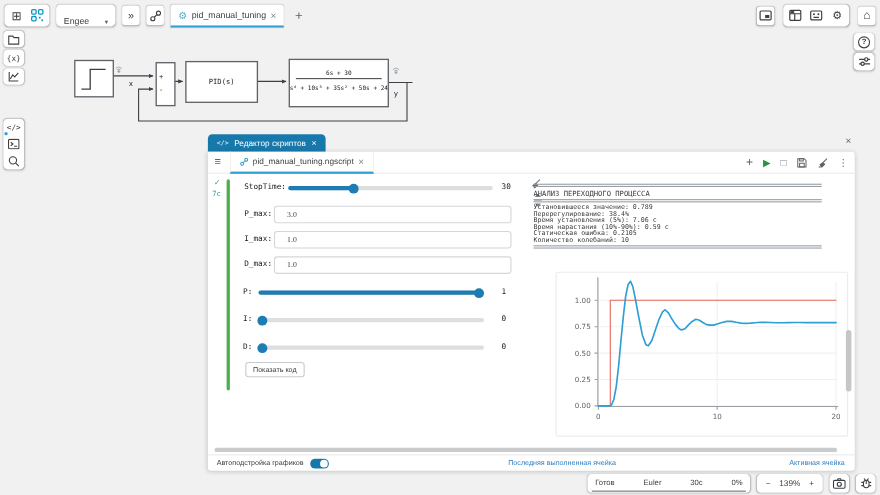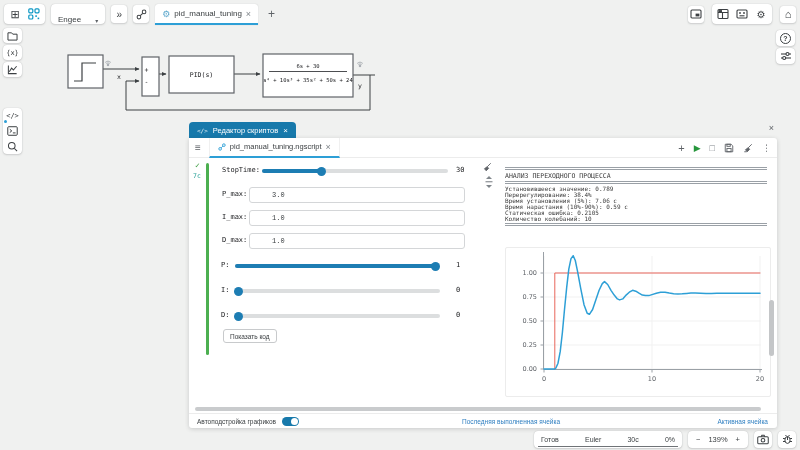--- a/index.html
+++ b/index.html
@@ -40,23 +40,23 @@
   .file-tab{height:20px;display:flex;align-items:center;gap:4px;padding:0 8px;font-size:7.5px;color:#3c4043;border-bottom:2px solid #2d9fd6;border-left:1px solid #f0f0f0;border-right:1px solid #f0f0f0;cursor:pointer}
   .strip-icons{margin-left:auto;display:flex;align-items:center;gap:9px}
   .strip-icons>*{cursor:pointer}
   .ed-body{position:absolute;top:20px;left:0;right:0;bottom:23px;font-family:"DejaVu Sans Mono",monospace}
   .cell-bar{position:absolute;left:17px;top:5px;width:2.5px;height:192px;background:#4caf50;border-radius:2px}
   .ctl-label{position:absolute;font-size:7px;font-weight:normal;color:#202124}
   .ctl-value{position:absolute;font-size:7px;color:#202124}
   .slider{position:absolute;height:4px;background:#dcdedf;border-radius:2px;cursor:pointer}
   .sl-fill{position:absolute;left:0;top:0;height:100%;background:#1d7db3;border-radius:2px}
   .sl-thumb{position:absolute;top:-2.5px;width:9px;height:9px;border-radius:50%;background:#1d7db3}
-  .txt-input{position:absolute;left:60px;width:216px;height:16px;border:1px solid #d4d6d8;border-radius:3px;font-size:7px;color:#3c4043;padding-left:22px;font-family:Liberation Mono, monospace}
+  .txt-input{position:absolute;left:60px;width:216px;height:16px;border:1px solid #d4d6d8;border-radius:3px;font-size:7px;color:#3c4043;padding-left:11px;font-family:Liberation Serif, serif}
   .show-code{position:absolute;left:34px;top:171px;height:14px;padding:0 6px;font-size:6.5px;color:#3c4043;background:#fff;border:1px solid #c8cacc;border-radius:3px;font-family:"Liberation Sans",sans-serif;cursor:pointer}
-  .an{position:absolute;left:316px;width:262px;color:#3b3b3b}
+  .an{position:absolute;left:296px;width:262px;color:#3b3b3b}
   .an-sep{border-top:1px solid #9aa0a6;border-bottom:1px solid #9aa0a6;height:3px}
   .an-title{font-size:6.5px}
   .an-line{font-size:6px;line-height:5.9px;white-space:nowrap}
   .chart-box{position:absolute;left:316px;top:89px;width:266px;height:150px;border:1px solid #ececec;border-radius:2px;background:#fff}
   .vscroll{position:absolute;left:580px;top:142px;width:5px;height:56px;background:#c4c6c8;border-radius:3px;cursor:pointer}
   .ed-footer{position:absolute;left:0;right:0;bottom:0;height:23px}
   .hscroll{position:absolute;left:6px;top:2px;width:566px;height:4px;background:#c9cbcd;border-radius:2px;cursor:pointer}
   .ft-row{position:absolute;left:0;right:0;bottom:0;height:15px;border-top:1px solid #ececec;display:flex;align-items:center;padding:0 8px;font-size:6.5px;color:#3c4043}
   .toggle{position:relative;width:17px;height:9px;border-radius:5px;background:#1779ab;margin-left:6px;cursor:pointer}
   .toggle .knob{position:absolute;right:1px;top:1px;width:7px;height:7px;border-radius:50%;background:#fff}

